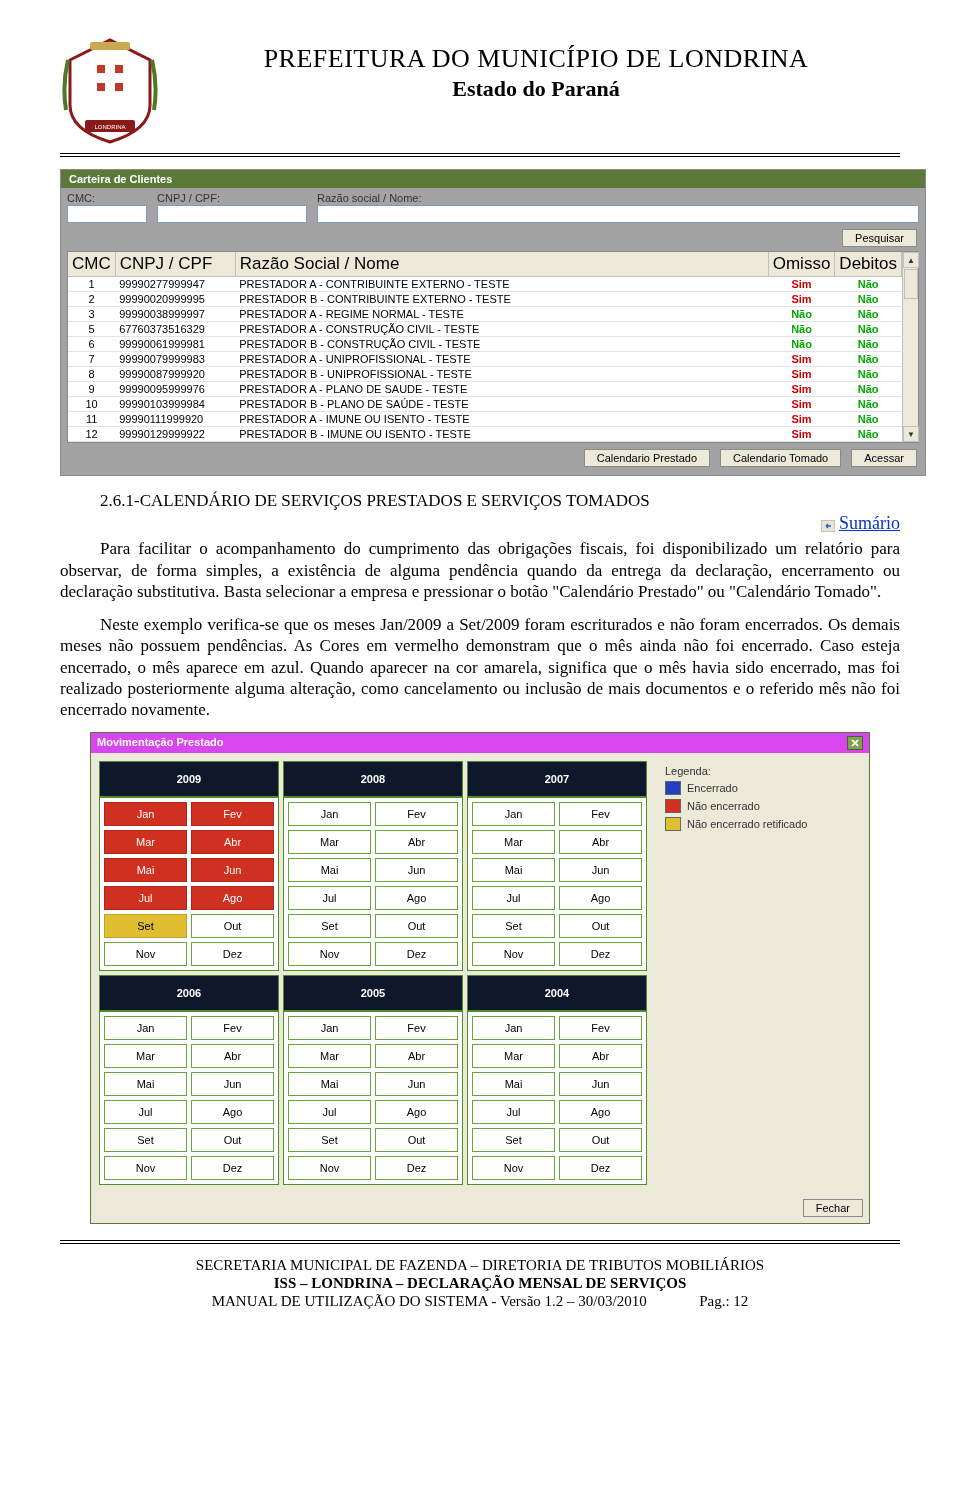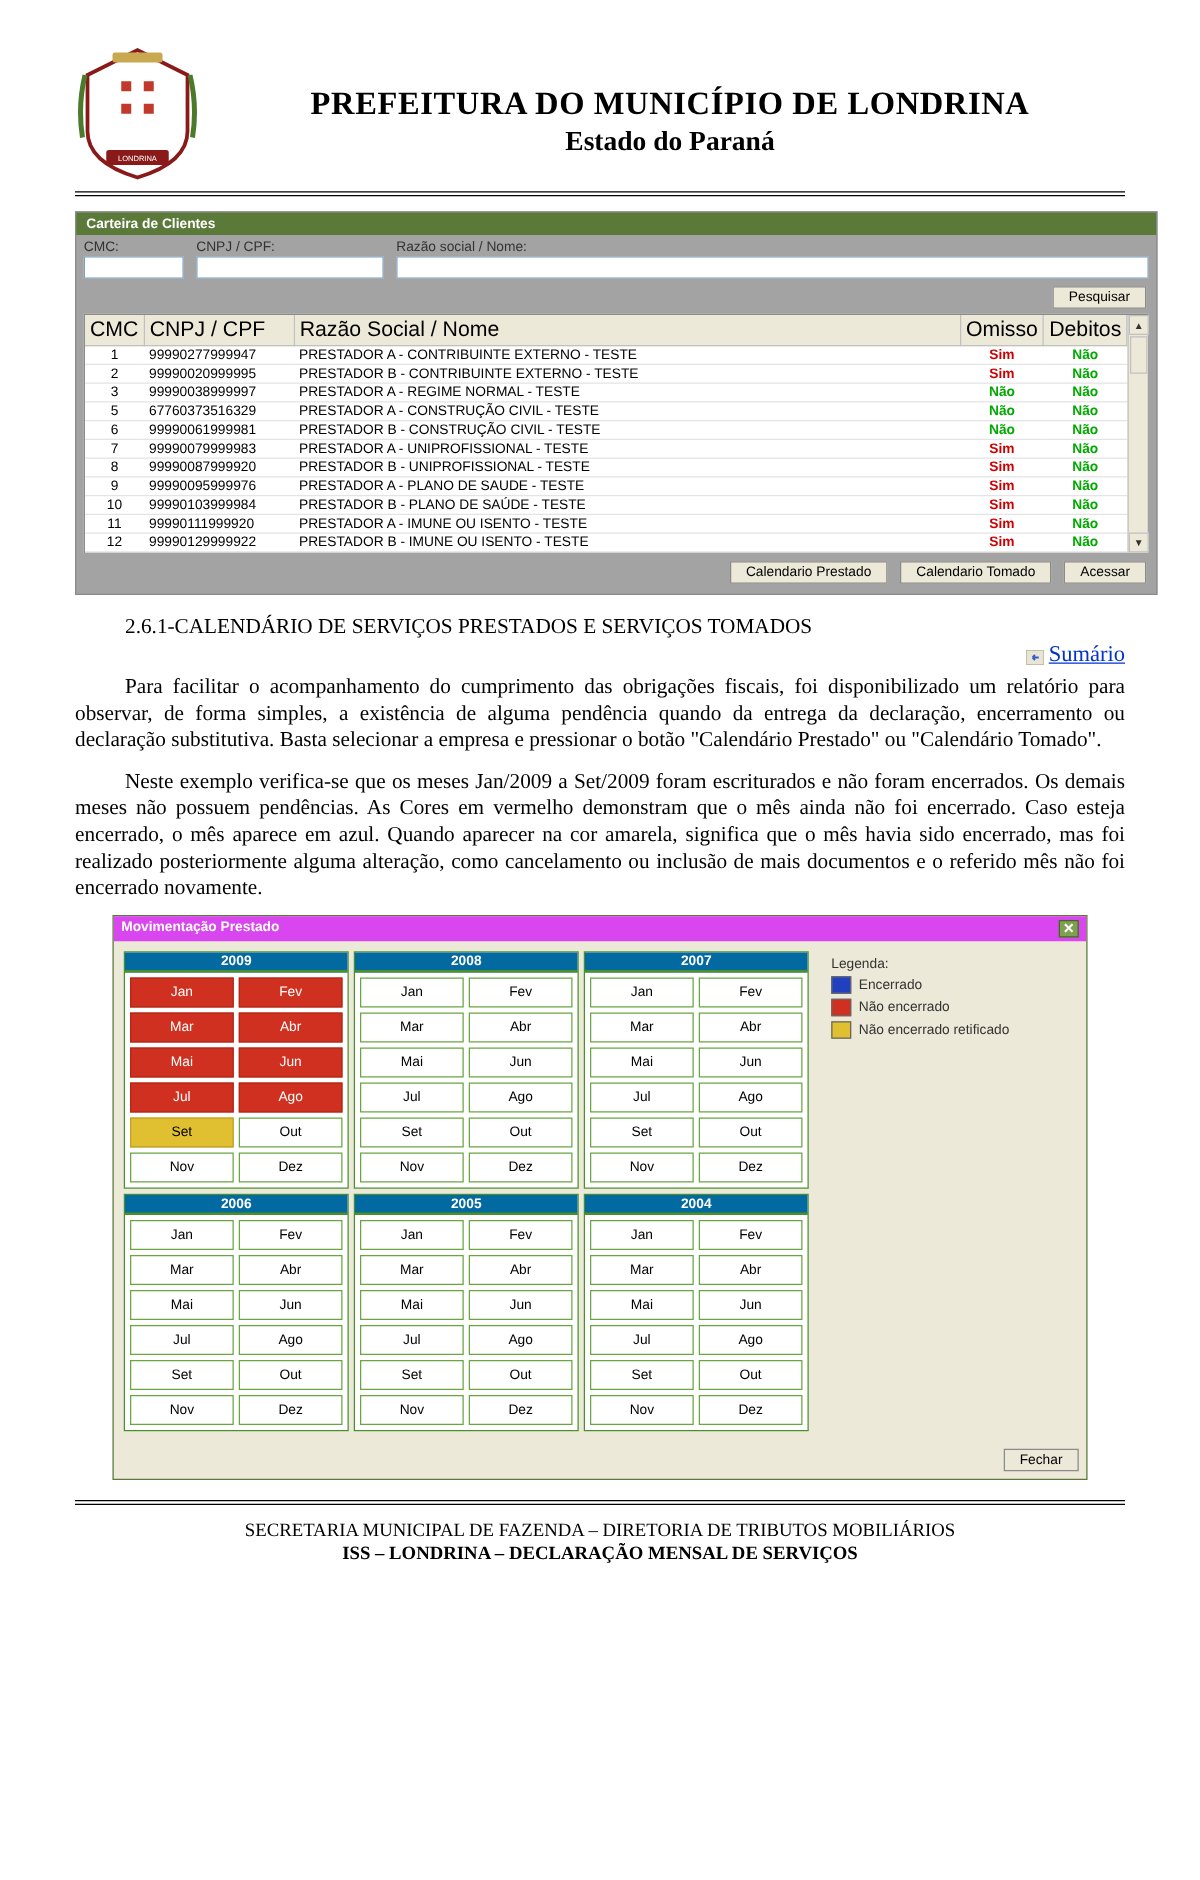--- a/index.html
+++ b/index.html
@@ -10,21 +10,21 @@
     font-size: 14px;
     color: #000;
     background: #fff;
     width: 960px;
   }
   .page { padding: 30px 60px 20px 60px; }
   .header-area { display: flex; align-items: flex-start; gap: 12px; margin-bottom: 8px; }
   .crest { width: 100px; height: 115px; position: relative; flex-shrink: 0; }
   .crest svg { width: 100%; height: 100%; }
   .header-text { flex: 1; text-align: center; padding-top: 14px; }
-  .header-title { font-size: 26px; font-weight: bold; letter-spacing: 0.5px; margin-top: 24px; }
+  .header-title { font-size: 26px; font-weight: normal; letter-spacing: 0.5px; }
   .header-sub { font-size: 22px; font-weight: bold; margin-top: 2px; }
   .hr-pair { margin: 6px 0 12px 0; }
   .hr-pair hr { border: none; border-top: 1px solid #000; margin: 2px 0; }
 
   .app-window {
     font-family: Tahoma, Verdana, Arial, sans-serif;
     font-size: 11px;
     border: 1px solid #8a8a8a;
     background: #a3a3a3;
     margin: 0 auto 14px auto;
@@ -123,25 +123,25 @@
     align-items: flex-start;
   }
   .close-x {
     width: 16px; height: 14px; background: #7ea150; border: 1px solid #4a6030;
     color: #fff; font-weight: bold; text-align: center; line-height: 12px; cursor: pointer;
   }
   .dialog-body { padding: 8px; display: flex; gap: 10px; }
   .year-grid { display: grid; grid-template-columns: repeat(3, 180px); gap: 4px; }
   .year-block { border: 1px solid #4a8f2a; background: #fff; }
   .year-head {
-    background: #0369a1;
+    background: #0f172a;
     color: #fff;
     font-weight: bold;
     text-align: center;
-    padding: 1px 0;
+    padding: 11px 0;
     border-bottom: 2px solid #4a8f2a;
   }
   .months {
     display: grid;
     grid-template-columns: repeat(2, 1fr);
     gap: 4px;
     padding: 4px;
   }
   .mon {
     border: 1px solid #6aa640;
@@ -469,15 +469,20 @@
     </div>
   </div>
 
   <div class="hr-pair">
       <hr>
       <hr>
     </div>
   <div class="footer">
     <div class="line">SECRETARIA MUNICIPAL DE FAZENDA – DIRETORIA DE TRIBUTOS MOBILIÁRIOS</div>
     <div class="line" style="font-weight:bold">ISS – LONDRINA – DECLARAÇÃO MENSAL DE SERVIÇOS</div>
+    <div class="line">
+      <span>MANUAL DE UTILIZAÇÃO DO SISTEMA  - Versão 1.2 – 30/03/2010</span>
+      &nbsp;&nbsp;&nbsp;&nbsp;&nbsp;&nbsp;&nbsp;&nbsp;&nbsp;&nbsp;&nbsp;&nbsp;
+      <span>Pag.: 12</span>
+    </div>
   </div>
 
 </div>
 
 </body></html>

